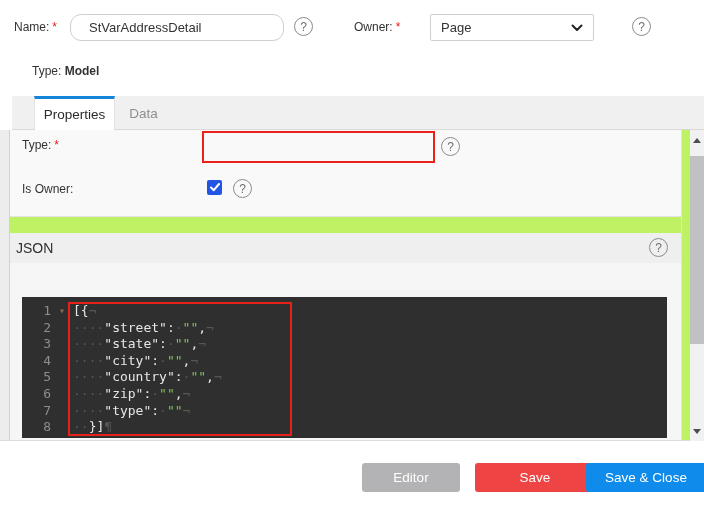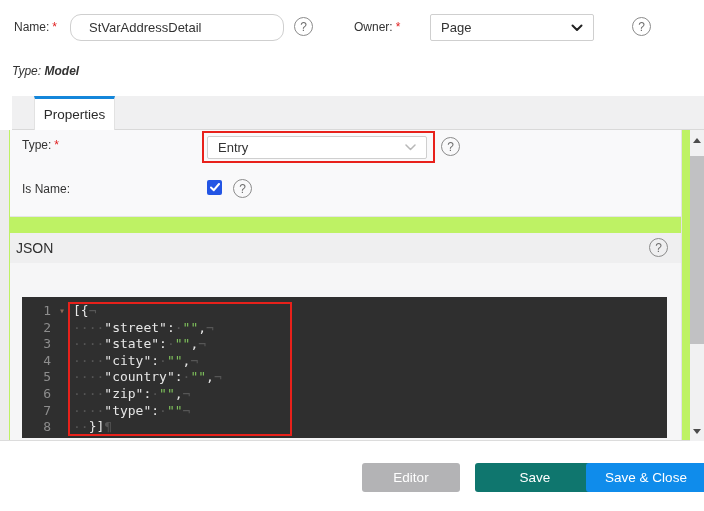--- a/index.html
+++ b/index.html
@@ -63,64 +63,61 @@
   #islist-checkbox { left:207px; top:50px; width:15px; height:15px; background:#2355e4; border-radius:2px; display:flex; align-items:center; justify-content:center; }
   
   #scrollbar { left:690px; top:130px; width:14px; height:311px; background:#f1f1f2; }
   .sb-arrow { position:absolute; left:3px; width:0; height:0; border-left:4px solid transparent; border-right:4px solid transparent; }
   #sb-up { top:8px; border-bottom:5px solid #4c4c4c; }
   #sb-down { bottom:7px; border-top:5px solid #4c4c4c; }
   #sb-thumb { position:absolute; left:0; top:26px; width:14px; height:188px; background:#c1c1c3; }
   
   .btn { position:absolute; top:463px; height:29px; border:none; border-radius:3px; color:#fff; font-size:13.5px; font-family:"Liberation Sans", sans-serif; display:flex; align-items:center; justify-content:center; }
   #btn-cancel { left:362px; width:98px; background:#b3b3b5; }
-  #btn-save { left:475px; width:120px; background:#0f766e; }
+  #btn-save { left:475px; width:120px; background:#ef4444; }
   #btn-saveclose { left:586px; width:120px; background:#0f8ceb; }
   .chev { flex:none; }
 </style>
 </head>
 <body>
 
 <div class="abs label" style="left:14px; top:20px;"><span>Name:</span><span class="req">*</span></div>
 <input class="abs" id="hdr-name-input" value="StVarAddressDetail" style="">
 <div class="abs help" style="left:294px; top:17px;">?</div>
 
 <div class="abs label" style="left:354px; top:20px;"><span>Owner:</span><span class="req">*</span></div>
 <div class="abs selectbox" style="left:412px; top:14px; width:164px; height:27px;margin-left:18px;">
   <span>Page</span>
   <svg class="chev" width="12" height="8" viewBox="0 0 12 8">
       <polyline points="1.5,1.5 6,6 10.5,1.5" fill="none" stroke="#222" stroke-width="2" stroke-linecap="round" stroke-linejoin="round"></polyline>
     </svg>
 </div>
 <div class="abs help" style="left:632px; top:17px;">?</div>
 
-<div class="abs label" style="left:12px; top:64px;font-style:italic;"><span>Type:</span>&nbsp;<b>Model</b></div>
+<div class="abs label" style="left:32px; top:64px;"><span>Type:</span>&nbsp;<b>Model</b></div>
 
 <div class="abs" id="tabbar">
   <div class="tab active" style="left:22px; width:81px;">
       <span>Properties</span>
+    </div>
+  <div class="tab inactive" style="left:103px; width:57px;">
+      <span>Data</span>
     </div>
 </div>
 
 <div class="abs" id="scrollarea">
   <div class="abs" id="left-strip"></div>
   <div class="abs" id="content-right-border"></div>
 
   <div class="abs" id="card1"></div>
   <div class="abs label" style="left:22px; top:8px;"><span>Type:</span><span class="req">*</span></div>
-  <div class="abs selectbox" style="left:207px; top:6px; width:220px; height:23px;">
-    <span>Entry</span>
-    <svg class="chev" width="11" height="7" viewBox="0 0 11 7">
-        <polyline points="1,1 5.5,5.5 10,1" fill="none" stroke="#b8b8b8" stroke-width="1.5" stroke-linecap="round" stroke-linejoin="round"></polyline>
-      </svg>
-  </div>
   <div class="abs annotation" style="left:202px; top:1px; width:233px; height:32px;"></div>
   <div class="abs help" style="left:441px; top:7px;">?</div>
 
-  <div class="abs label" style="left:22px; top:52px;">Is Name:</div>
+  <div class="abs label" style="left:22px; top:52px;">Is Owner:</div>
   <div class="abs" id="islist-checkbox">
     <svg width="10" height="9" viewBox="0 0 10 9">
         <polyline points="1,4.5 3.8,7.2 9,1" fill="none" stroke="#fff" stroke-width="2" stroke-linecap="round" stroke-linejoin="round"></polyline>
       </svg>
   </div>
   <div class="abs help" style="left:233px; top:49px;">?</div>
 
   <div class="abs" id="json-panel">
     <div id="json-header">
       <span id="json-title">JSON</span>

